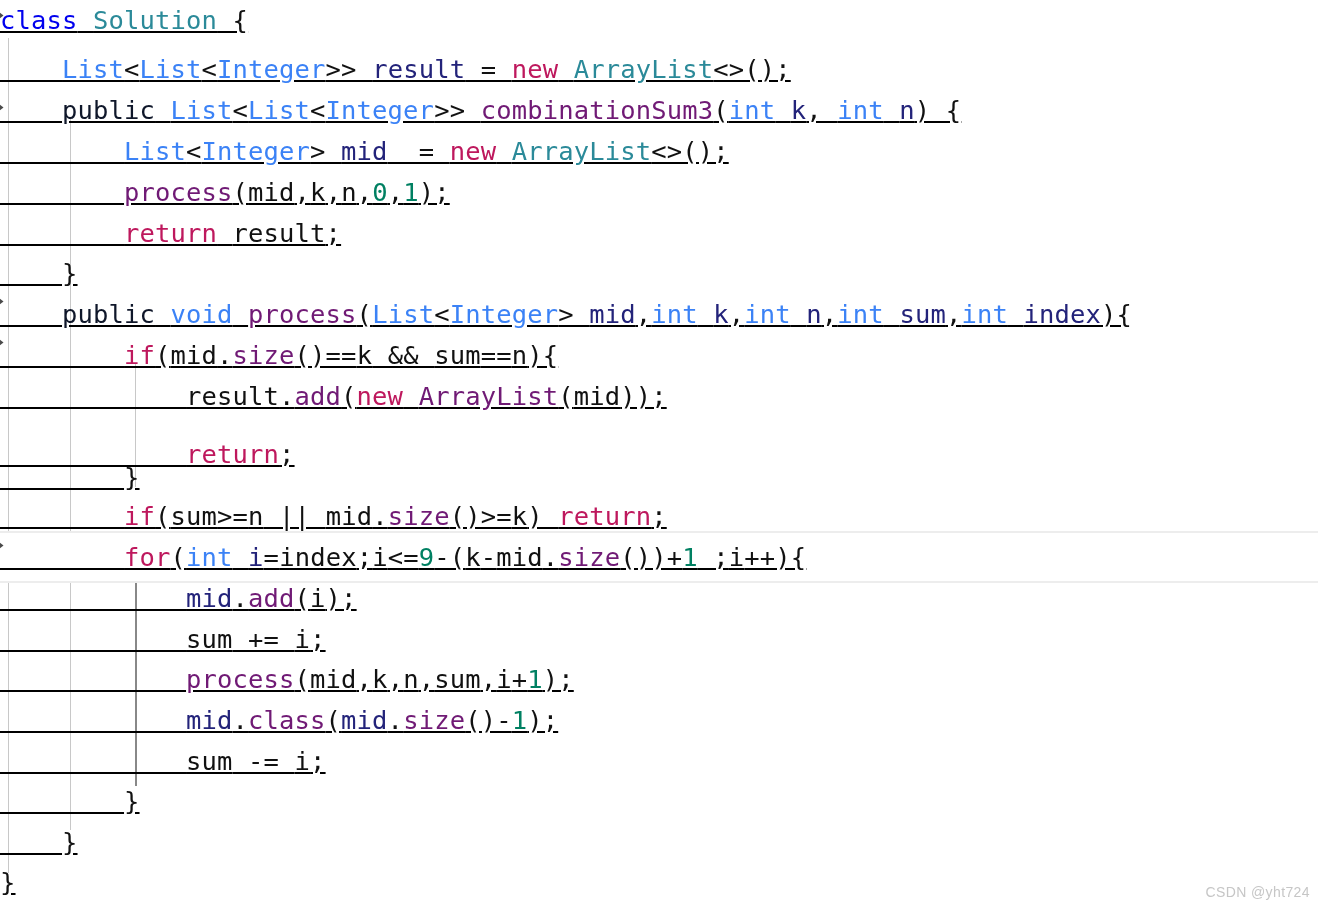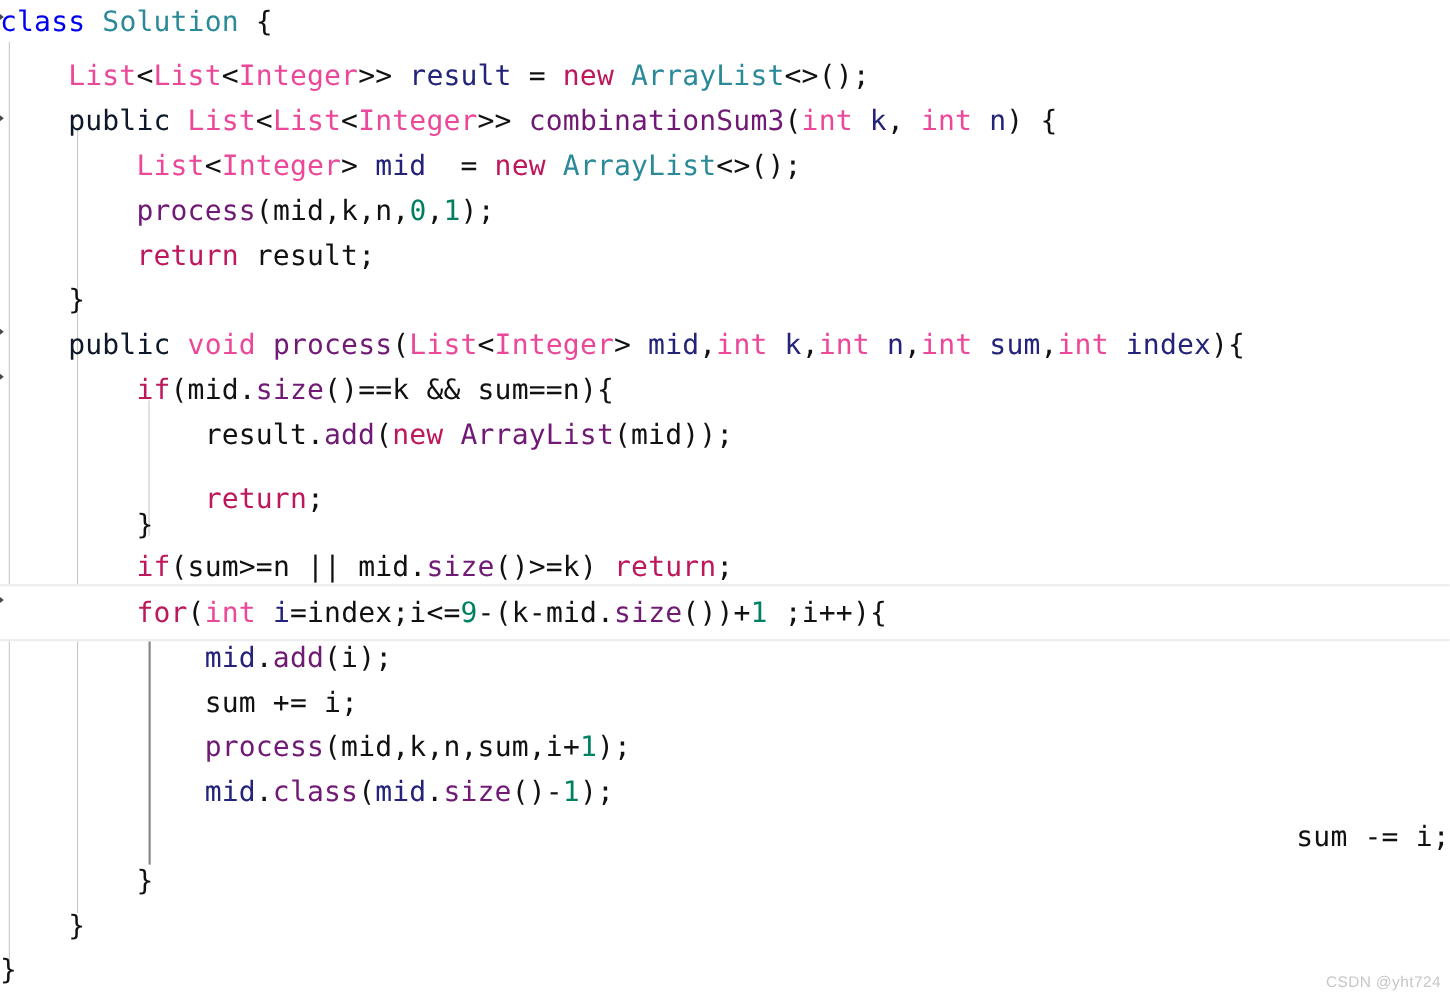--- a/index.html
+++ b/index.html
@@ -61,28 +61,29 @@
   .code-line {
     position: absolute;
     left: 0;
     width: 1318px;
     height: 40.4px;
     line-height: 40.4px;
     white-space: pre;
     font-size: 25.5px;
     letter-spacing: 0.15px;
     font-family: "DejaVu Sans Mono", "Liberation Mono", monospace;
+    text-decoration: underline;
   }
   .code-line .ind { color: transparent; }
 
   
   .t-kw       { color: #0000ee; }           
   .t-mod      { color: #0f172a; }           
   .t-ctl      { color: #be185d; }           
-  .t-type     { color: #ec4899; }           
+  .t-type     { color: #3b82f6; }           
   .t-cls      { color: #2b8a99; }           
   .t-meth     { color: #701a75; }           
   .t-var      { color: #23237a; }           
   .t-plain    { color: #111111; }           
   .t-num      { color: #008062; }           
   .t-punc     { color: #111111; }
 
   
   #watermark {
     position: absolute;
@@ -151,21 +152,21 @@
       <div class="code-line" style="top: 335px;"><span class="ind">        </span><span class="t-ctl">if</span><span class="t-punc">(</span><span class="t-plain">mid</span><span class="t-punc">.</span><span class="t-meth">size</span><span class="t-punc">()==</span><span class="t-plain">k</span><span class="t-punc"> &amp;&amp; </span><span class="t-plain">sum</span><span class="t-punc">==</span><span class="t-plain">n</span><span class="t-punc">){</span></div>
       <div class="code-line" style="top: 376px;"><span class="ind">            </span><span class="t-plain">result</span><span class="t-punc">.</span><span class="t-meth">add</span><span class="t-punc">(</span><span class="t-ctl">new</span><span class="t-plain"> </span><span class="t-meth">ArrayList</span><span class="t-punc">(</span><span class="t-plain">mid</span><span class="t-punc">));</span></div>
       <div class="code-line" style="top: 434px;"><span class="ind">            </span><span class="t-ctl">return</span><span class="t-punc">;</span></div>
       <div class="code-line" style="top: 457px;"><span class="ind">        </span><span class="t-punc">}</span></div>
       <div class="code-line" style="top: 496px;"><span class="ind">        </span><span class="t-ctl">if</span><span class="t-punc">(</span><span class="t-plain">sum</span><span class="t-punc">&gt;=</span><span class="t-plain">n</span><span class="t-punc"> || </span><span class="t-plain">mid</span><span class="t-punc">.</span><span class="t-meth">size</span><span class="t-punc">()&gt;=</span><span class="t-plain">k</span><span class="t-punc">) </span><span class="t-ctl">return</span><span class="t-punc">;</span></div>
       <div class="code-line" style="top: 537px;"><span class="ind">        </span><span class="t-ctl">for</span><span class="t-punc">(</span><span class="t-type">int</span><span class="t-plain"> </span><span class="t-var">i</span><span class="t-punc">=</span><span class="t-plain">index</span><span class="t-punc">;</span><span class="t-plain">i</span><span class="t-punc">&lt;=</span><span class="t-num">9</span><span class="t-punc">-(</span><span class="t-plain">k</span><span class="t-punc">-</span><span class="t-plain">mid</span><span class="t-punc">.</span><span class="t-meth">size</span><span class="t-punc">())+</span><span class="t-num">1</span><span class="t-punc"> ;</span><span class="t-plain">i</span><span class="t-punc">++){</span></div>
       <div class="code-line" style="top: 578px;"><span class="ind">            </span><span class="t-var">mid</span><span class="t-punc">.</span><span class="t-meth">add</span><span class="t-punc">(</span><span class="t-plain">i</span><span class="t-punc">);</span></div>
       <div class="code-line" style="top: 619px;"><span class="ind">            </span><span class="t-plain">sum</span><span class="t-punc"> += </span><span class="t-plain">i</span><span class="t-punc">;</span></div>
       <div class="code-line" style="top: 659px;"><span class="ind">            </span><span class="t-meth">process</span><span class="t-punc">(</span><span class="t-plain">mid</span><span class="t-punc">,</span><span class="t-plain">k</span><span class="t-punc">,</span><span class="t-plain">n</span><span class="t-punc">,</span><span class="t-plain">sum</span><span class="t-punc">,</span><span class="t-plain">i</span><span class="t-punc">+</span><span class="t-num">1</span><span class="t-punc">);</span></div>
       <div class="code-line" style="top: 700px;"><span class="ind">            </span><span class="t-var">mid</span><span class="t-punc">.</span><span class="t-meth">class</span><span class="t-punc">(</span><span class="t-var">mid</span><span class="t-punc">.</span><span class="t-meth">size</span><span class="t-punc">()-</span><span class="t-num">1</span><span class="t-punc">);</span></div>
-      <div class="code-line" style="top: 741px; text-align: right;"><span class="ind">            </span><span class="t-plain">sum</span><span class="t-punc"> -= </span><span class="t-plain">i</span><span class="t-punc">;</span></div>
+      <div class="code-line" style="top: 741px;"><span class="ind">            </span><span class="t-plain">sum</span><span class="t-punc"> -= </span><span class="t-plain">i</span><span class="t-punc">;</span></div>
       <div class="code-line" style="top: 781px;"><span class="ind">        </span><span class="t-punc">}</span></div>
       <div class="code-line" style="top: 822px;"><span class="ind">    </span><span class="t-punc">}</span></div>
       <div class="code-line" style="top: 862px;"><span class="t-punc">}</span></div>
     </div>
 
   <div id="watermark">CSDN @yht724</div>
 
 </div>
 
 </body></html>

